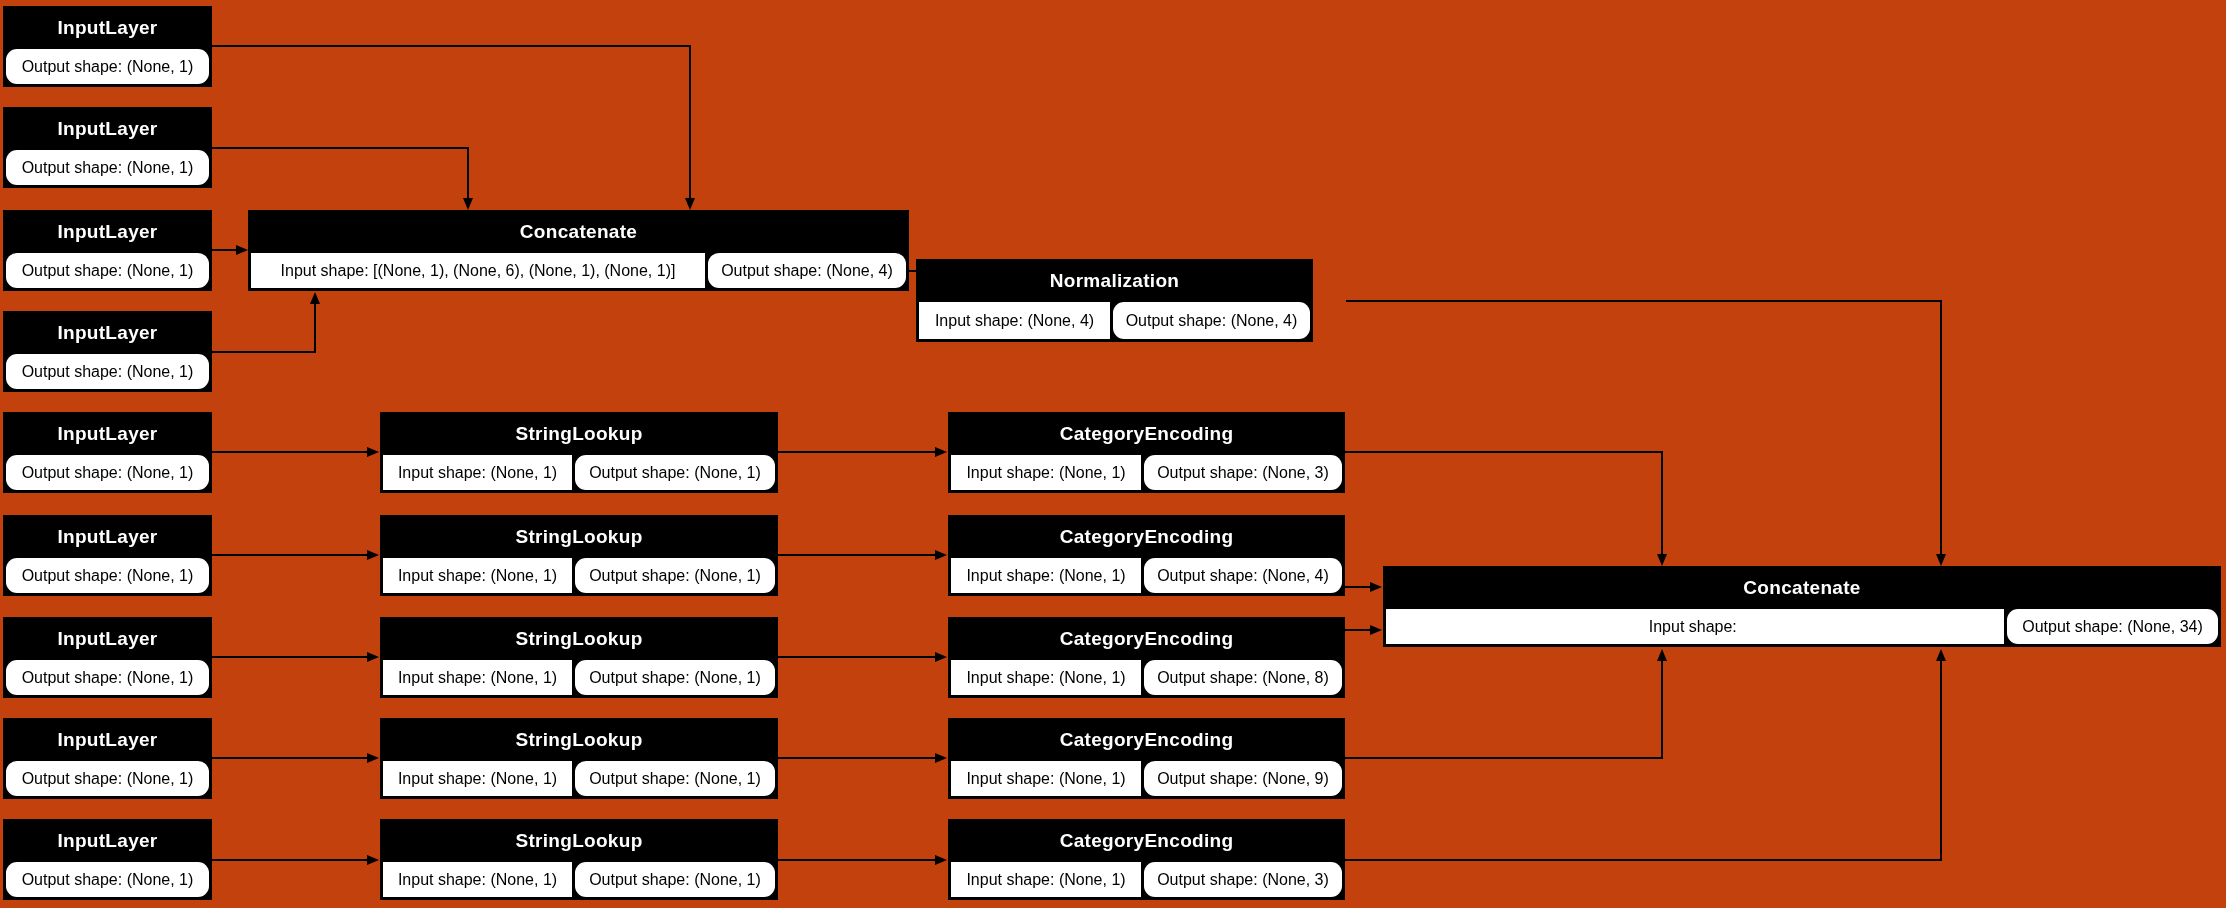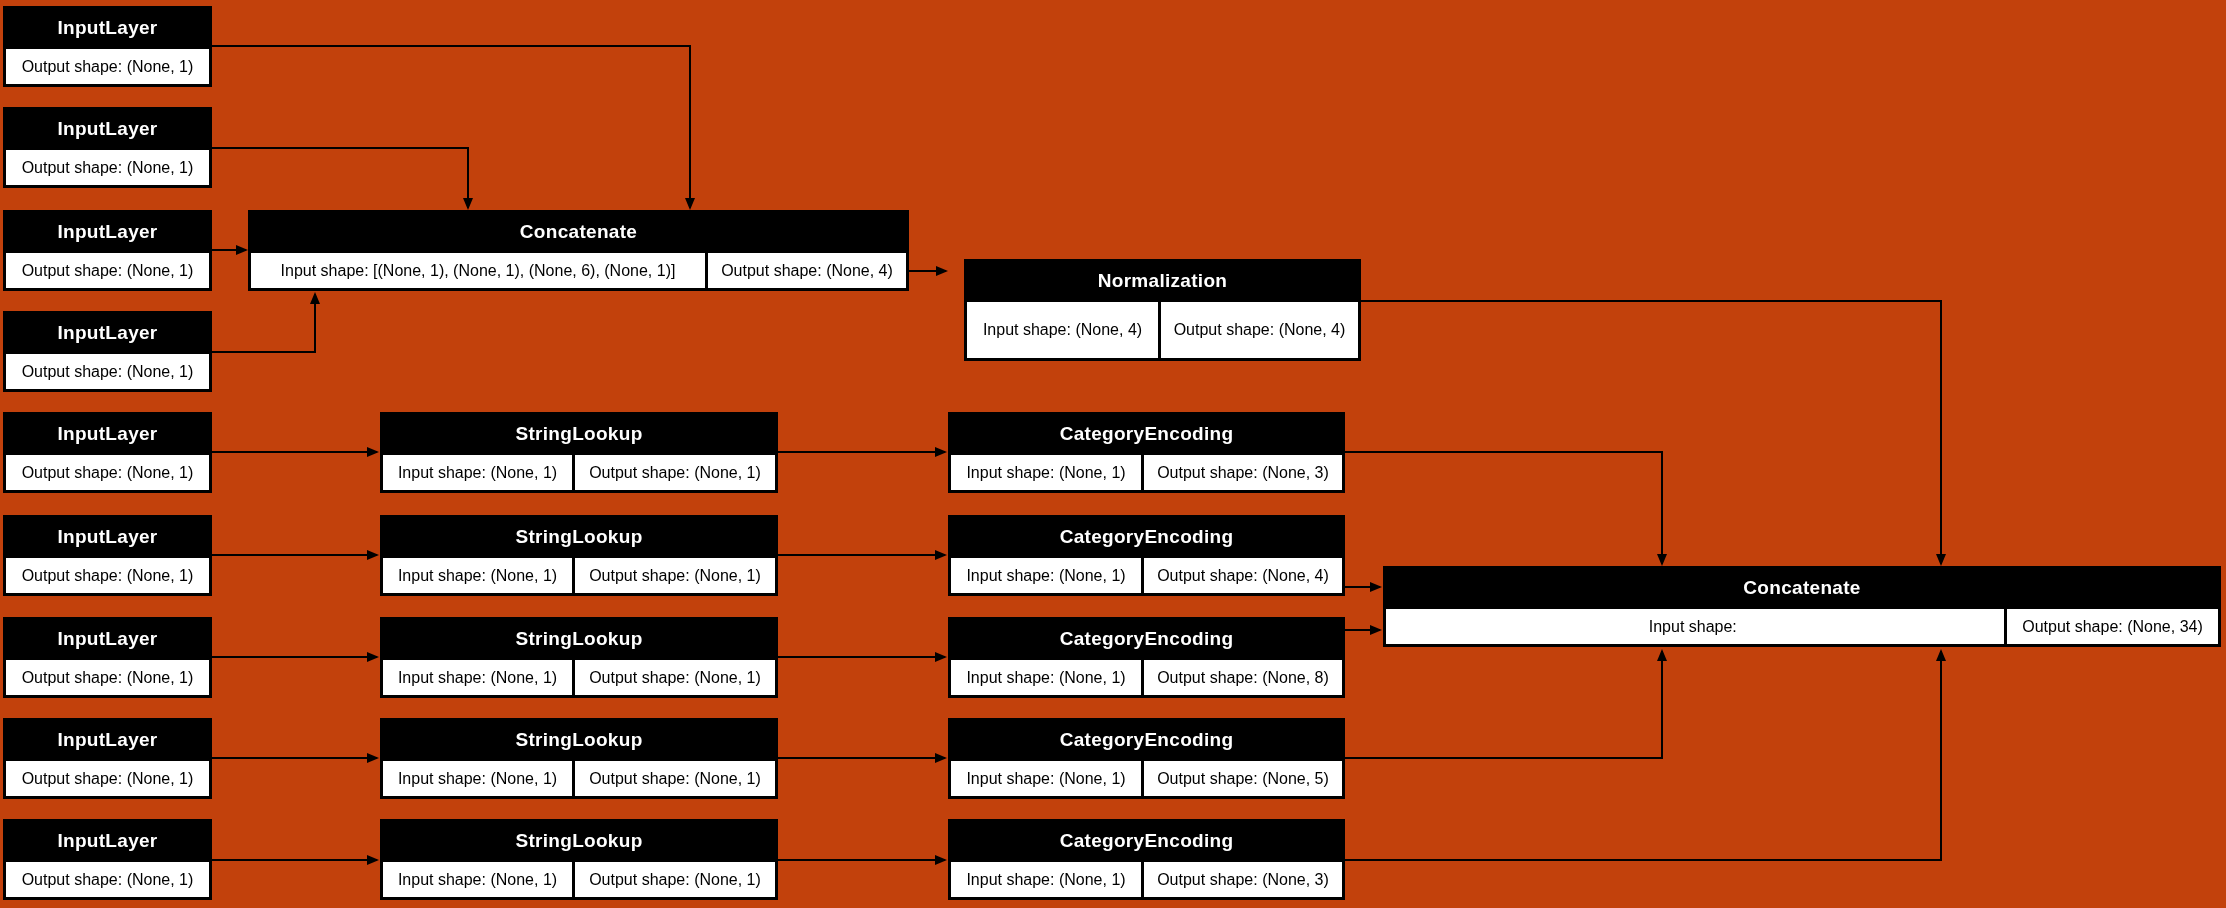--- a/index.html
+++ b/index.html
@@ -6,21 +6,21 @@
   #canvas{position:relative;width:2226px;height:908px;background:#c2410c;
           font-family:"Liberation Sans",sans-serif;overflow:hidden;}
   #edges{position:absolute;left:0;top:0;}
   .node{position:absolute;background:#000000;display:flex;flex-direction:column;
         box-sizing:border-box;}
   .node-title{height:43px;flex:0 0 43px;display:flex;align-items:center;justify-content:center;
         color:#ffffff;font-weight:700;font-size:19px;letter-spacing:.3px;}
   .node-body{flex:1;display:flex;gap:3px;padding:0 3px 3px 3px;}
   .cell{background:#ffffff;color:#000000;display:flex;align-items:center;justify-content:center;
         font-size:16px;white-space:pre;overflow:hidden;}
-  .grow{flex:1 1 auto;}
+  .grow{flex:1 1 auto;border-radius:11px;}
   .val{font-weight:400;}
 </style>
 </head>
 <body>
 
 <div id="canvas">
 
   <svg id="edges" width="2226" height="908" viewBox="0 0 2226 908">
     <defs>
       <marker id="ah" viewBox="0 0 12 10" markerWidth="12" markerHeight="10" refX="10" refY="5" orient="auto" markerUnits="userSpaceOnUse">
@@ -108,26 +108,26 @@
   <div class="node" style="left:3px;top:819px;width:209px;height:81px">
     <div class="node-title">InputLayer</div>
     <div class="node-body">
       <div class="cell grow"><span>Output shape: </span><span class="val">(None, 1)</span></div>
     </div>
   </div>
 
   <div class="node" style="left:248px;top:210px;width:661px;height:81px">
     <div class="node-title">Concatenate</div>
     <div class="node-body">
-      <div class="cell" style="flex:0 0 454px"><span>Input shape: </span><span class="val">[(None, 1), (None, 1), (None, 6), (None, 1)]</span></div>
+      <div class="cell" style="flex:0 0 454px"><span>Input shape: </span><span class="val">[(None, 1), (None, 6), (None, 1), (None, 1)]</span></div>
       <div class="cell grow"><span>Output shape: </span><span class="val">(None, 4)</span></div>
     </div>
   </div>
 
-  <div class="node" style="left:964px;top:259px;width:397px;height:102px">
+  <div class="node" style="left:916px;top:259px;width:397px;height:83px">
     <div class="node-title">Normalization</div>
     <div class="node-body">
       <div class="cell" style="flex:0 0 191px"><span>Input shape: </span><span class="val">(None, 4)</span></div>
       <div class="cell grow"><span>Output shape: </span><span class="val">(None, 4)</span></div>
     </div>
   </div>
 
   <div class="node" style="left:380px;top:412px;width:398px;height:81px">
     <div class="node-title">StringLookup</div>
     <div class="node-body">
@@ -182,21 +182,21 @@
     <div class="node-title">CategoryEncoding</div>
     <div class="node-body">
       <div class="cell" style="flex:0 0 190px"><span>Input shape: </span><span class="val">(None, 1)</span></div>
       <div class="cell grow"><span>Output shape: </span><span class="val">(None, 8)</span></div>
     </div>
   </div>
   <div class="node" style="left:948px;top:718px;width:397px;height:81px">
     <div class="node-title">CategoryEncoding</div>
     <div class="node-body">
       <div class="cell" style="flex:0 0 190px"><span>Input shape: </span><span class="val">(None, 1)</span></div>
-      <div class="cell grow"><span>Output shape: </span><span class="val">(None, 5)</span></div>
+      <div class="cell grow"><span>Output shape: </span><span class="val">(None, 9)</span></div>
     </div>
   </div>
   <div class="node" style="left:948px;top:819px;width:397px;height:81px">
     <div class="node-title">CategoryEncoding</div>
     <div class="node-body">
       <div class="cell" style="flex:0 0 190px"><span>Input shape: </span><span class="val">(None, 1)</span></div>
       <div class="cell grow"><span>Output shape: </span><span class="val">(None, 3)</span></div>
     </div>
   </div>
 

